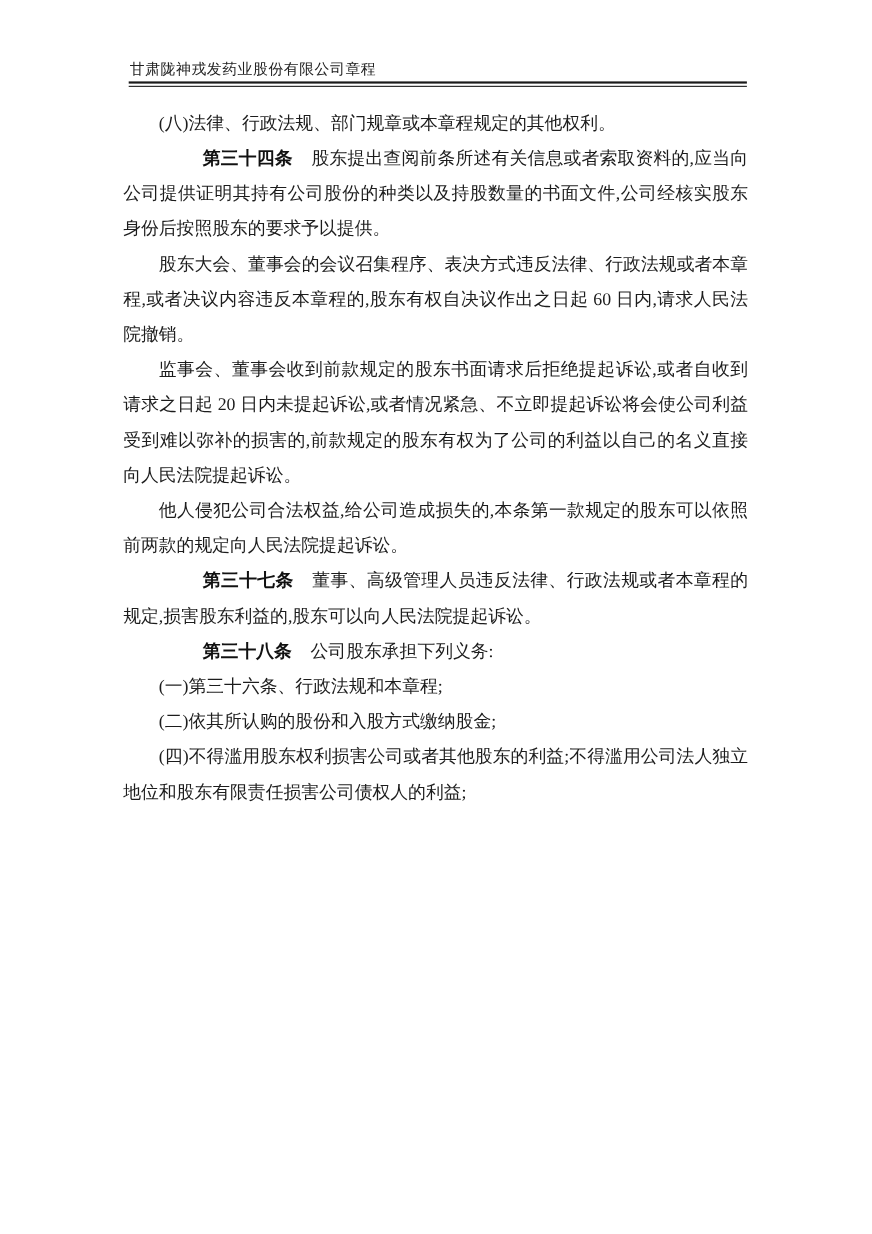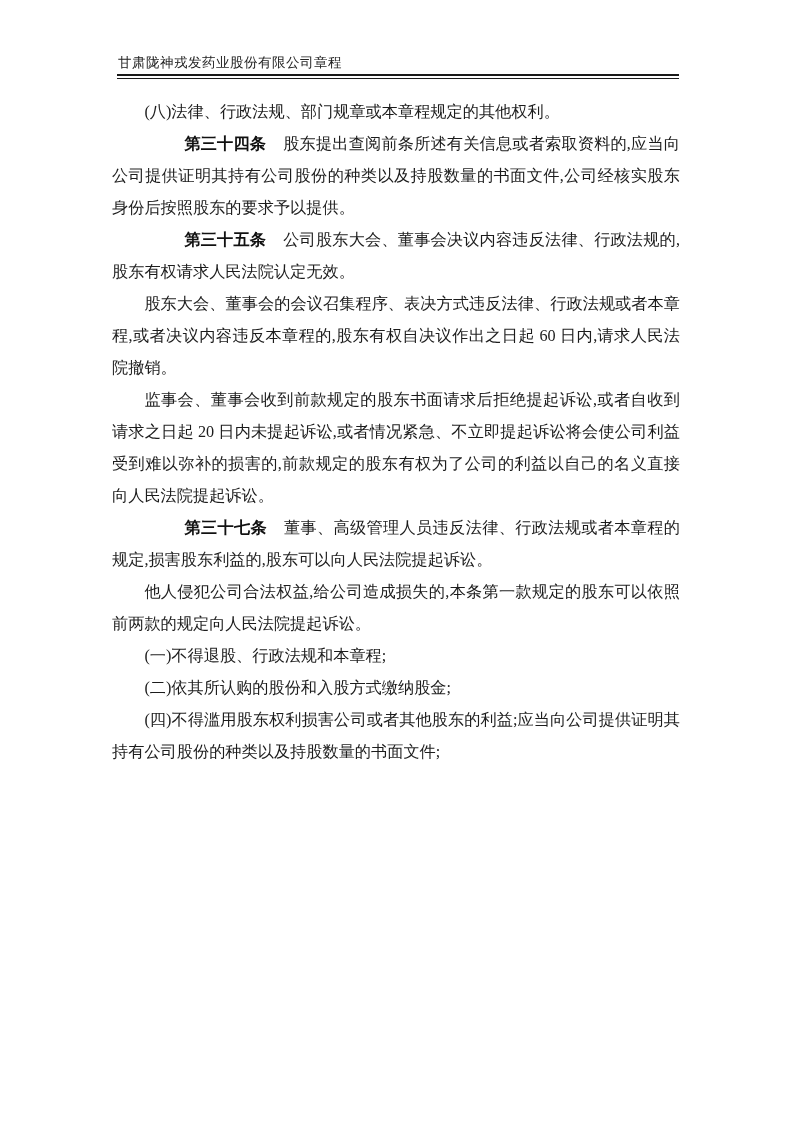--- a/index.html
+++ b/index.html
@@ -114,28 +114,28 @@
 <body>
 
 <div class="page">
 
   <div class="header-title">甘肃陇神戎发药业股份有限公司章程</div>
   <div class="header-rule"></div>
 
   <div class="content">
       <p class="para">(八)法律、行政法规、部门规章或本章程规定的其他权利。</p>
       <p class="para"><b class="article-label">第三十四条</b>股东提出查阅前条所述有关信息或者索取资料的,应当向公司提供证明其持有公司股份的种类以及持股数量的书面文件,公司经核实股东身份后按照股东的要求予以提供。</p>
-      <p class="para"><b class="article-label">第三十五条</b>公司股东大会、董事会决议内容违反法律、行政法规的,股东有权请求人民法院认定无效。</p>
       <p class="para">股东大会、董事会的会议召集程序、表决方式违反法律、行政法规或者本章程,或者决议内容违反本章程的,股东有权自决议作出之日起 60 日内,请求人民法院撤销。</p>
       <p class="para">监事会、董事会收到前款规定的股东书面请求后拒绝提起诉讼,或者自收到请求之日起 20 日内未提起诉讼,或者情况紧急、不立即提起诉讼将会使公司利益受到难以弥补的损害的,前款规定的股东有权为了公司的利益以自己的名义直接向人民法院提起诉讼。</p>
+      <p class="para">他人侵犯公司合法权益,给公司造成损失的,本条第一款规定的股东可以依照前两款的规定向人民法院提起诉讼。</p>
       <p class="para"><b class="article-label">第三十七条</b>董事、高级管理人员违反法律、行政法规或者本章程的规定,损害股东利益的,股东可以向人民法院提起诉讼。</p>
-      <p class="para">他人侵犯公司合法权益,给公司造成损失的,本条第一款规定的股东可以依照前两款的规定向人民法院提起诉讼。</p>
-      <p class="para">(一)不得退股、行政法规和本章程;</p>
+      <p class="para"><b class="article-label">第三十八条</b>公司股东承担下列义务:</p>
+      <p class="para">(一)第三十六条、行政法规和本章程;</p>
       <p class="para">(二)依其所认购的股份和入股方式缴纳股金;</p>
-      <p class="para">(四)不得滥用股东权利损害公司或者其他股东的利益;应当向公司提供证明其持有公司股份的种类以及持股数量的书面文件;</p>
+      <p class="para">(四)不得滥用股东权利损害公司或者其他股东的利益;不得滥用公司法人独立地位和股东有限责任损害公司债权人的利益;</p>
     </div>
 
   <div class="page-number">7</div>
 
   <div class="watermark">
     <div class="wm-row1">
       <span class="wm-brand">cninf</span>
       <span class="wm-swirl">
         <svg width="19" height="19" viewBox="0 0 20 20" aria-hidden="true">
           <circle cx="10" cy="10" r="9" fill="#a8a8a8"></circle>

